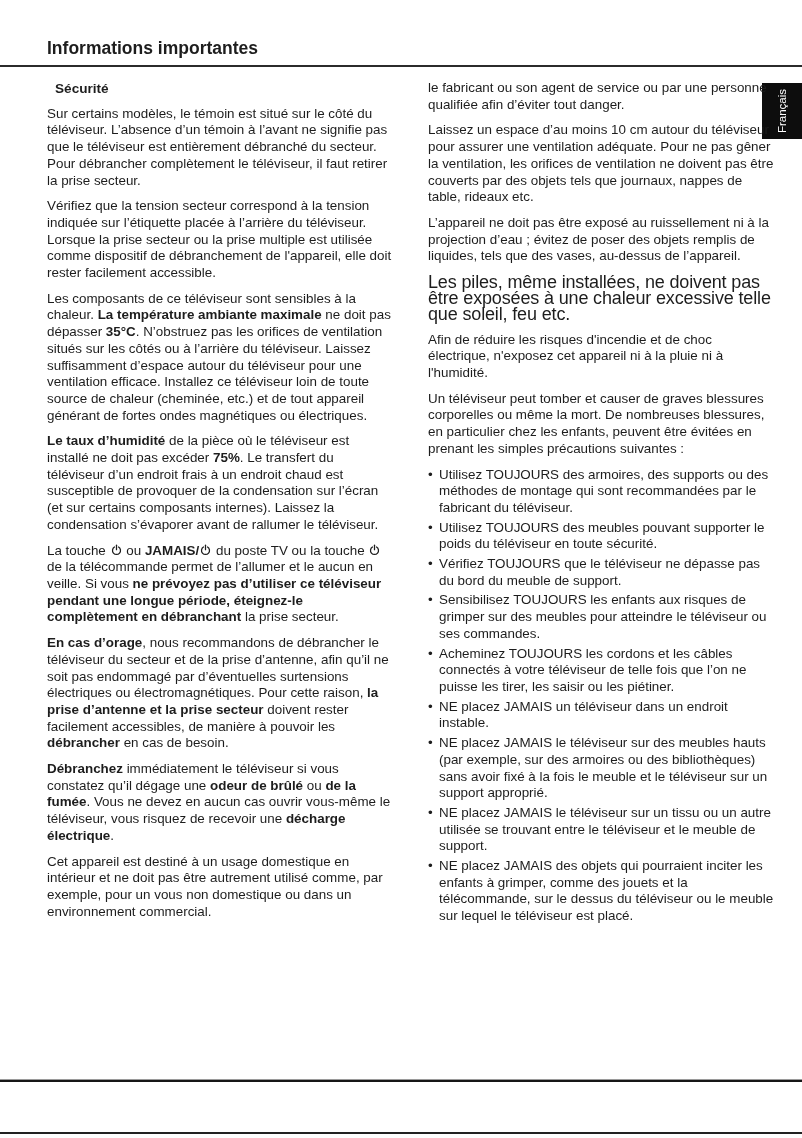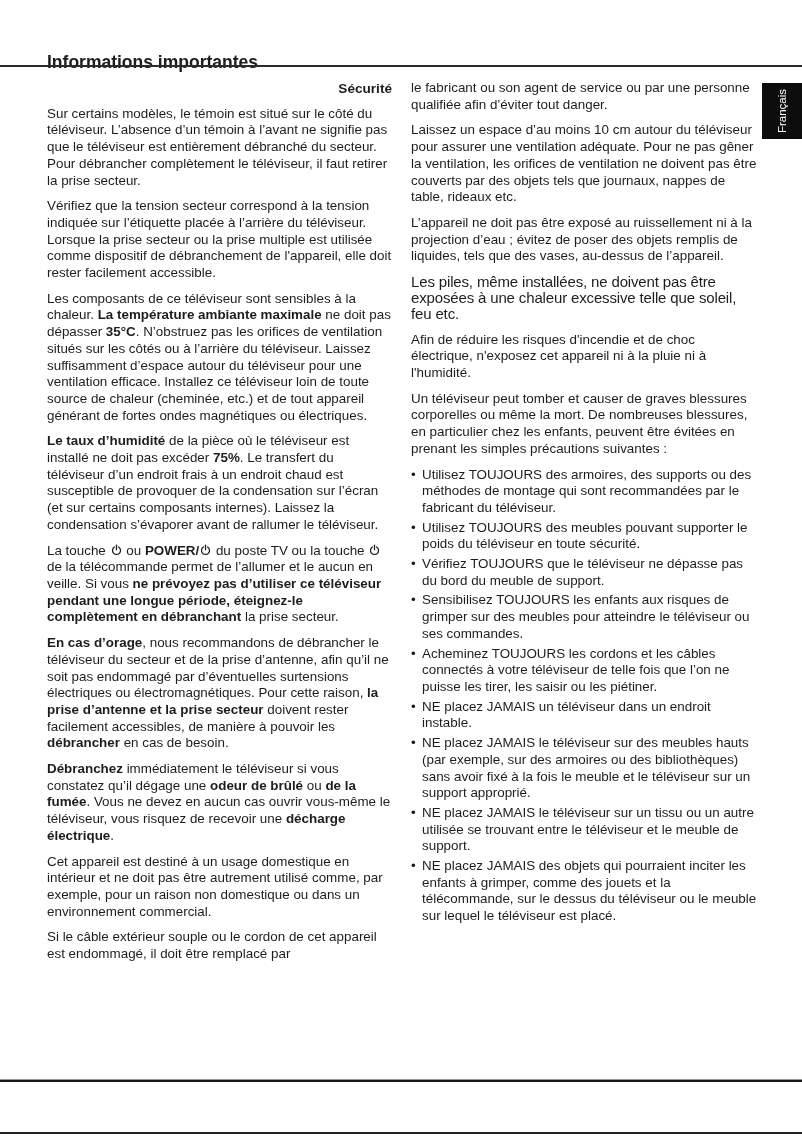--- a/index.html
+++ b/index.html
@@ -5,44 +5,44 @@
   html,body{margin:0;padding:0;}
   body{
     width:802px;height:1138px;
     background:#ffffff;
     font-family:"Liberation Sans", sans-serif;
     color:#1d1d1d;
     position:relative;
     overflow:hidden;
   }
   .page-title{
-    position:absolute;left:47px;top:52px;
+    position:absolute;left:47px;top:38px;
     font-size:17.5px;font-weight:bold;letter-spacing:0;
   }
   .title-rule{
     position:absolute;left:0;top:65px;width:802px;height:2px;background:#2b2b2b;
   }
   .lang-tab{
     position:absolute;left:762px;top:83px;width:40px;height:56px;
     background:#0d0d0d;color:#ffffff;
     display:flex;align-items:center;justify-content:center;
   }
   .lang-tab span{
     transform:rotate(-90deg);
     font-size:11.5px;white-space:nowrap;
   }
   .col{
     position:absolute;top:80px;
     font-size:13.4px;line-height:16.7px;
   }
   .col.left{left:47px;width:345px;}
-  .col.right{left:411px;width:347px;}
+  .col.right{left:428px;width:347px;}
   .para{margin:0 0 9px 0;}
-  .para.small{font-size:15px;letter-spacing:-0.15px;line-height:16.2px;}
-  .heading{font-weight:bold;font-size:13.6px;margin:0 0 8px 0;padding-top:1px;text-align:right;}
+  .para.small{font-size:18px;letter-spacing:-0.15px;line-height:16.2px;}
+  .heading{font-weight:bold;font-size:13.6px;margin:0 0 8px 8px;padding-top:1px;}
   .b{font-weight:bold;}
   .bullet{display:flex;margin:0 0 3px 0;}
   .bullet .dot{width:11px;flex:0 0 11px;}
   .bullet .btext{flex:1;}
   .power-icon{width:11px;height:12px;display:inline-block;vertical-align:-1px;margin:0 1px;}
   .footer-rule-top{
     position:absolute;left:0;top:1080px;width:802px;height:2px;
     background:#161616;box-shadow:0 -1px 0 #9a9a9a;
   }
   .footer-text{
@@ -66,31 +66,30 @@
 
 <div class="col left" id="col-left">
     <div class="heading"><span class="b">Sécurité</span></div>
     <p class="para"><span>Sur certains modèles, le témoin est situé sur le côté du téléviseur. L’absence d’un témoin à l’avant ne signifie pas que le téléviseur est entièrement débranché du secteur. Pour débrancher complètement le téléviseur, il faut retirer la prise secteur.</span></p>
     <p class="para"><span>Vérifiez que la tension secteur correspond à la tension indiquée sur l’étiquette placée à l’arrière du téléviseur. Lorsque la prise secteur ou la prise multiple est utilisée comme dispositif de débranchement de l'appareil, elle doit rester facilement accessible.</span></p>
     <p class="para"><span>Les composants de ce téléviseur sont sensibles à la chaleur. </span><span class="b">La température ambiante maximale</span><span> ne doit pas dépasser </span><span class="b">35°C</span><span>. N’obstruez pas les orifices de ventilation situés sur les côtés ou à l’arrière du téléviseur. Laissez suffisamment d’espace autour du téléviseur pour une ventilation efficace. Installez ce téléviseur loin de toute source de chaleur (cheminée, etc.) et de tout appareil générant de fortes ondes magnétiques ou électriques.</span></p>
     <p class="para"><span class="b">Le taux d’humidité</span><span> de la pièce où le téléviseur est installé ne doit pas excéder </span><span class="b">75%</span><span>. Le transfert du téléviseur d’un endroit frais à un endroit chaud est susceptible de provoquer de la condensation sur l’écran (et sur certains composants internes). Laissez la condensation s’évaporer avant de rallumer le téléviseur.</span></p>
     <p class="para"><span>La touche </span><svg viewBox="0 0 14 14" class="power-icon">
         <path d="M4.4 3.2a5.1 5.1 0 1 0 5.2 0" fill="none" stroke="currentColor" stroke-width="1.6" stroke-linecap="round"></path>
         <line x1="7" y1="0.9" x2="7" y2="6.6" stroke="currentColor" stroke-width="1.6" stroke-linecap="round"></line>
-      </svg><span> ou </span><span class="b">POWER/</span><svg viewBox="0 0 14 14" class="power-icon">
+      </svg><span> ou </span><span class="b">JAMAIS/</span><svg viewBox="0 0 14 14" class="power-icon">
         <path d="M4.4 3.2a5.1 5.1 0 1 0 5.2 0" fill="none" stroke="currentColor" stroke-width="1.6" stroke-linecap="round"></path>
         <line x1="7" y1="0.9" x2="7" y2="6.6" stroke="currentColor" stroke-width="1.6" stroke-linecap="round"></line>
       </svg><span> du poste TV ou la touche </span><svg viewBox="0 0 14 14" class="power-icon">
         <path d="M4.4 3.2a5.1 5.1 0 1 0 5.2 0" fill="none" stroke="currentColor" stroke-width="1.6" stroke-linecap="round"></path>
         <line x1="7" y1="0.9" x2="7" y2="6.6" stroke="currentColor" stroke-width="1.6" stroke-linecap="round"></line>
       </svg><span> de la télécommande permet de l’allumer et le aucun en veille. Si vous </span><span class="b">ne prévoyez pas d’utiliser ce téléviseur pendant une longue période, éteignez-le complètement en débranchant</span><span> la prise secteur.</span></p>
     <p class="para"><span class="b">En cas d’orage</span><span>, nous recommandons de débrancher le téléviseur du secteur et de la prise d’antenne, afin qu’il ne soit pas endommagé par d’éventuelles surtensions électriques ou électromagnétiques. Pour cette raison, </span><span class="b">la prise d’antenne et la prise secteur</span><span> doivent rester facilement accessibles, de manière à pouvoir les </span><span class="b">débrancher</span><span> en cas de besoin.</span></p>
     <p class="para"><span class="b">Débranchez</span><span> immédiatement le téléviseur si vous constatez qu’il dégage une </span><span class="b">odeur de brûlé</span><span> ou </span><span class="b">de la fumée</span><span>. Vous ne devez en aucun cas ouvrir vous-même le téléviseur, vous risquez de recevoir une </span><span class="b">décharge électrique</span><span>.</span></p>
-    <p class="para"><span>Cet appareil est destiné à un usage domestique en intérieur et ne doit pas être autrement utilisé comme, par exemple, pour un raison non domestique ou dans un environnement commercial.</span></p>
-    <p class="para"><span>Si le câble extérieur souple ou le cordon de cet appareil est endommagé, il doit être remplacé par</span></p>
+    <p class="para"><span>Cet appareil est destiné à un usage domestique en intérieur et ne doit pas être autrement utilisé comme, par exemple, pour un vous non domestique ou dans un environnement commercial.</span></p>
   </div>
 <div class="col right" id="col-right">
     <p class="para"><span>le fabricant ou son agent de service ou par une personne qualifiée afin d’éviter tout danger.</span></p>
     <p class="para"><span>Laissez un espace d’au moins 10 cm autour du téléviseur pour assurer une ventilation adéquate. Pour ne pas gêner la ventilation, les orifices de ventilation ne doivent pas être couverts par des objets tels que journaux, nappes de table, rideaux etc.</span></p>
     <p class="para"><span>L’appareil ne doit pas être exposé au ruissellement ni à la projection d’eau ; évitez de poser des objets remplis de liquides, tels que des vases, au-dessus de l’appareil.</span></p>
     <p class="para small"><span>Les piles, même installées, ne doivent pas être exposées à une chaleur excessive telle que soleil, feu etc.</span></p>
     <p class="para"><span>Afin de réduire les risques d'incendie et de choc électrique, n'exposez cet appareil ni à la pluie ni à l'humidité.</span></p>
     <p class="para"><span>Un téléviseur peut tomber et causer de graves blessures corporelles ou même la mort. De nombreuses blessures, en particulier chez les enfants, peuvent être évitées en prenant les simples précautions suivantes :</span></p>
     <div class="bullet">
       <span class="dot">•</span>

